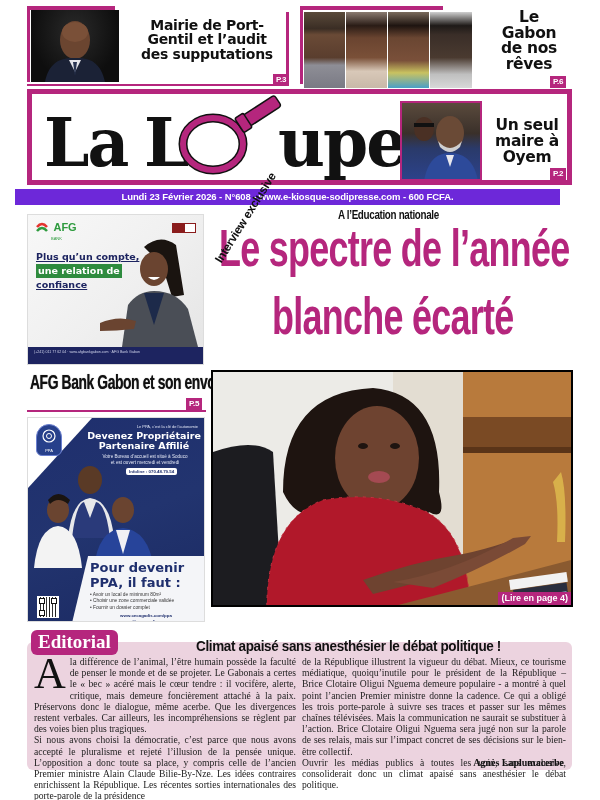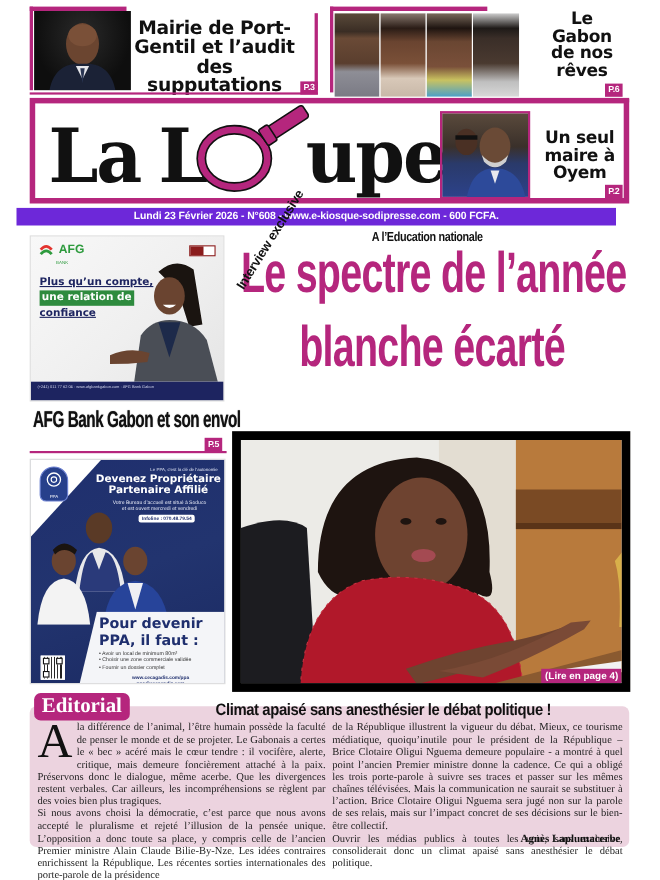--- a/index.html
+++ b/index.html
@@ -56,22 +56,22 @@
     transform-origin: left top;
   }
   .interview-stamp {
     position: absolute; left: 212px; top: 258px; font-weight: bold; font-size: 12px;
     color: #111; transform: rotate(-58deg); transform-origin: left top; white-space: nowrap;
     letter-spacing: -0.3px;
   }
 
   
   .main-photo {
-    position: absolute; left: 211px; top: 392px; width: 362px; height: 237px;
-    border: 8px solid #000000; overflow: hidden; background: #f3f1ee;
+    position: absolute; left: 211px; top: 370px; width: 362px; height: 237px;
+    border: 2px solid #000000; overflow: hidden; background: #f3f1ee;
   }
   .lire-tag {
     position: absolute; right: 0; bottom: 0; background: #b5267d; color: #fff;
     font-weight: bold; font-size: 9px; padding: 1px 3px; line-height: 11px;
   }
 
   
   .editorial {
     position: absolute; left: 27px; top: 642px; width: 545px; height: 128px;
     background: #ecd3df; border-radius: 6px;
@@ -107,21 +107,21 @@
   <div class="magenta-line" style="left:259px;top:6px;width:3px;height:70px;"></div>
   <div class="tz-photo" style="left:4px;top:4px;width:88px;height:72px;background:radial-gradient(ellipse at 50% 30%, #2a2a2a 0%, #0e0e0e 70%);">
     <svg width="88" height="72" viewBox="0 0 88 72">
       <ellipse cx="44" cy="30" rx="15" ry="19" fill="#6b4530"></ellipse>
       <ellipse cx="44" cy="22" rx="13" ry="10" fill="#7a5038"></ellipse>
       <path d="M14 72 C18 52, 30 47, 44 48 C58 47, 70 52, 74 72 Z" fill="#1b2236"></path>
       <path d="M38 50 L44 62 L50 50 Z" fill="#e6e6ea"></path>
       <path d="M42 52 L44 66 L46 52 Z" fill="#2a3552"></path>
     </svg>
   </div>
-  <div class="tz-title" style="left:88px;top:12px;width:160px;font-size:17px;">
+  <div class="tz-title" style="left:100px;top:12px;width:160px;font-size:14px;">
     <div>Mairie de Port-</div>
     <div>Gentil et l’audit</div>
     <div>des supputations</div>
   </div>
   <div class="page-tag" style="left:246px;top:68px;">P.3</div>
 </div>
 <div class="magenta-line" style="left:27px;top:84px;width:262px;height:2px;"></div>
 
 <div class="teaser-box" style="left:300px;top:6px;width:272px;height:82px;">
   <div class="magenta-line" style="left:0;top:0;width:143px;height:4px;"></div>

